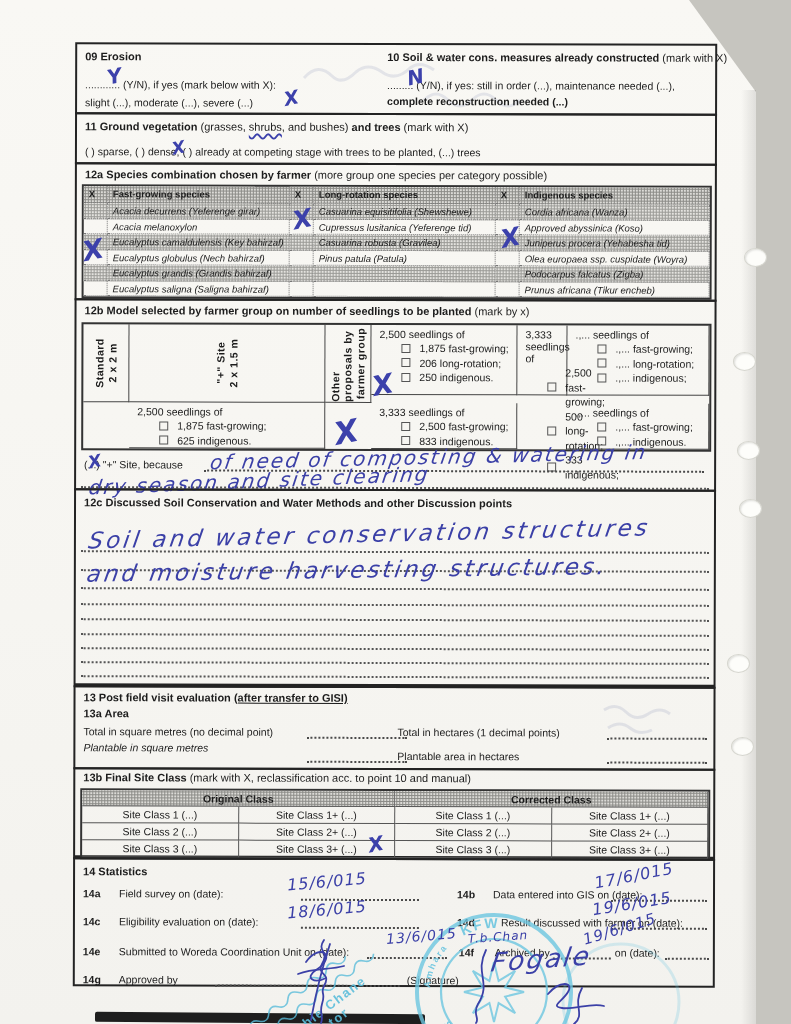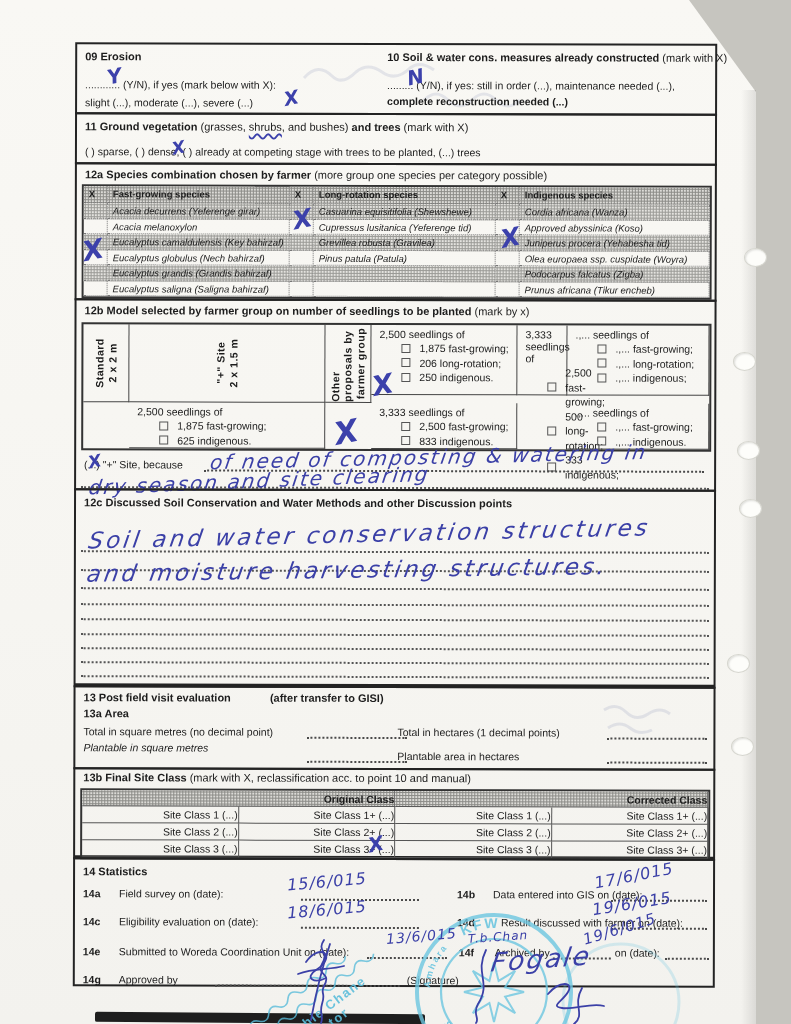--- a/index.html
+++ b/index.html
@@ -19,21 +19,21 @@
     background:#fdfdfa;border:1px solid #d6d6cf;box-shadow:inset 1px 1px 2px rgba(0,0,0,.12);}
   .form{position:absolute;left:74px;top:45px;width:642px;transform:rotate(.15deg);}
   .sec{position:relative;border:2px solid #232323;margin-top:-2px;background:transparent;box-sizing:border-box;}
   .abs{position:absolute;}
   .b{font-weight:bold;}
   .t{font-size:10.5px;line-height:13px;}
   .tt{font-size:11px;line-height:13px;}
   .it{font-style:italic;}
   .dotl{position:absolute;border-bottom:2px dotted #4a4a4a;height:11px;}
   .rule{position:absolute;left:5px;right:5px;border-bottom:2px dotted #555;height:0;}
-  .und{margin-left:36px;}
+  .und{text-decoration:underline;}
   .wavyund{text-decoration:underline wavy #3c41ab;text-decoration-thickness:1.5px;text-underline-offset:2px;}
   
   .hw{font-family:"DejaVu Sans",sans-serif;font-style:italic;color:#3b40a7;}
   .hwx{position:absolute;font-family:"DejaVu Sans",sans-serif;font-style:italic;font-weight:700;
        color:#3c41ab;line-height:1;transform:rotate(-12deg);}
   .hwt{position:absolute;transform:skewX(-10deg) rotate(-1.5deg);letter-spacing:2px;white-space:nowrap;}
   .hwd{position:absolute;font-size:15px;letter-spacing:1px;white-space:nowrap;transform:rotate(-5deg);}
   
   .sp-table{position:absolute;left:5px;top:20px;width:630px;border:2px solid #333;box-sizing:border-box;
     display:grid;grid-template-columns:24px 182px 24px 182px 24px 1fr;grid-template-rows:17px repeat(6,15.5px);}
@@ -49,21 +49,21 @@
   .vlab{display:flex;align-items:center;justify-content:center;grid-row:1/3;gap:1px;}
   .vlab span{writing-mode:vertical-rl;transform:rotate(180deg);font-weight:bold;font-size:10.5px;letter-spacing:.5px;}
   .mcell{padding:3px 2px 0 8px;font-size:10.5px;}
   .mhead{margin-bottom:1px;}
   .mitem{display:flex;gap:9px;margin-left:22px;line-height:14.5px;align-items:center;}
   .cb{display:inline-block;width:7px;height:7px;border:1px solid #555;flex:0 0 auto;}
   
   .sc-table{position:absolute;left:5px;top:19px;width:630px;border:2px solid #333;box-sizing:border-box;
     display:grid;grid-template-columns:repeat(4,1fr);grid-template-rows:16px repeat(3,17px);}
   .sc-table>div{border-right:1px solid #555;border-bottom:1px solid #555;font-size:10.5px;line-height:16px;
-    text-align:right;overflow:hidden;}
+    text-align:center;overflow:hidden;}
   .sc-h{grid-column:span 2;font-weight:bold;}
   
   .ink{position:absolute;inset:0;pointer-events:none;z-index:30;}
   .stamps{position:absolute;inset:0;pointer-events:none;z-index:20;}
   .stc{fill:none;stroke:#6cc6e0;opacity:.8;}
   .sttxt{fill:#6cc6e0;opacity:.9;font-family:"Liberation Sans",sans-serif;font-weight:bold;letter-spacing:2px;}
   .sig path{fill:none;stroke:#3b40a7;stroke-width:1.8;stroke-linecap:round;}
   .diag-stamp{position:absolute;left:238px;top:948px;width:230px;transform:rotate(-37deg);
     color:rgba(90,188,218,.9);font-size:13px;font-weight:bold;letter-spacing:1.5px;line-height:15px;}
   .bleed{position:absolute;opacity:.13;filter:blur(.7px);}
@@ -146,21 +146,21 @@
       <div></div>
       <div class="it">Acacia melanoxylon</div>
       <div></div>
       <div class="it">Cupressus lusitanica (Yeferenge tid)</div>
       <div></div>
       <div class="it">Approved abyssinica (Koso)</div>
 
       <div class="shr"></div>
       <div class="shr it">Eucalyptus camaldulensis (Key bahirzaf)</div>
       <div class="shr"></div>
-      <div class="shr it">Grevillea robusta (Gravilea)</div>
+      <div class="shr it">Casuarina robusta (Gravilea)</div>
       <div class="shr"></div>
       <div class="shr it">Juniperus procera (Yehabesha tid)</div>
 
       <div></div>
       <div class="it">Eucalyptus globulus (Nech bahirzaf)</div>
       <div></div>
       <div class="it">Pinus patula (Patula)</div>
       <div></div>
       <div class="it">Olea europaea ssp. cuspidate (Woyra)</div>
 

